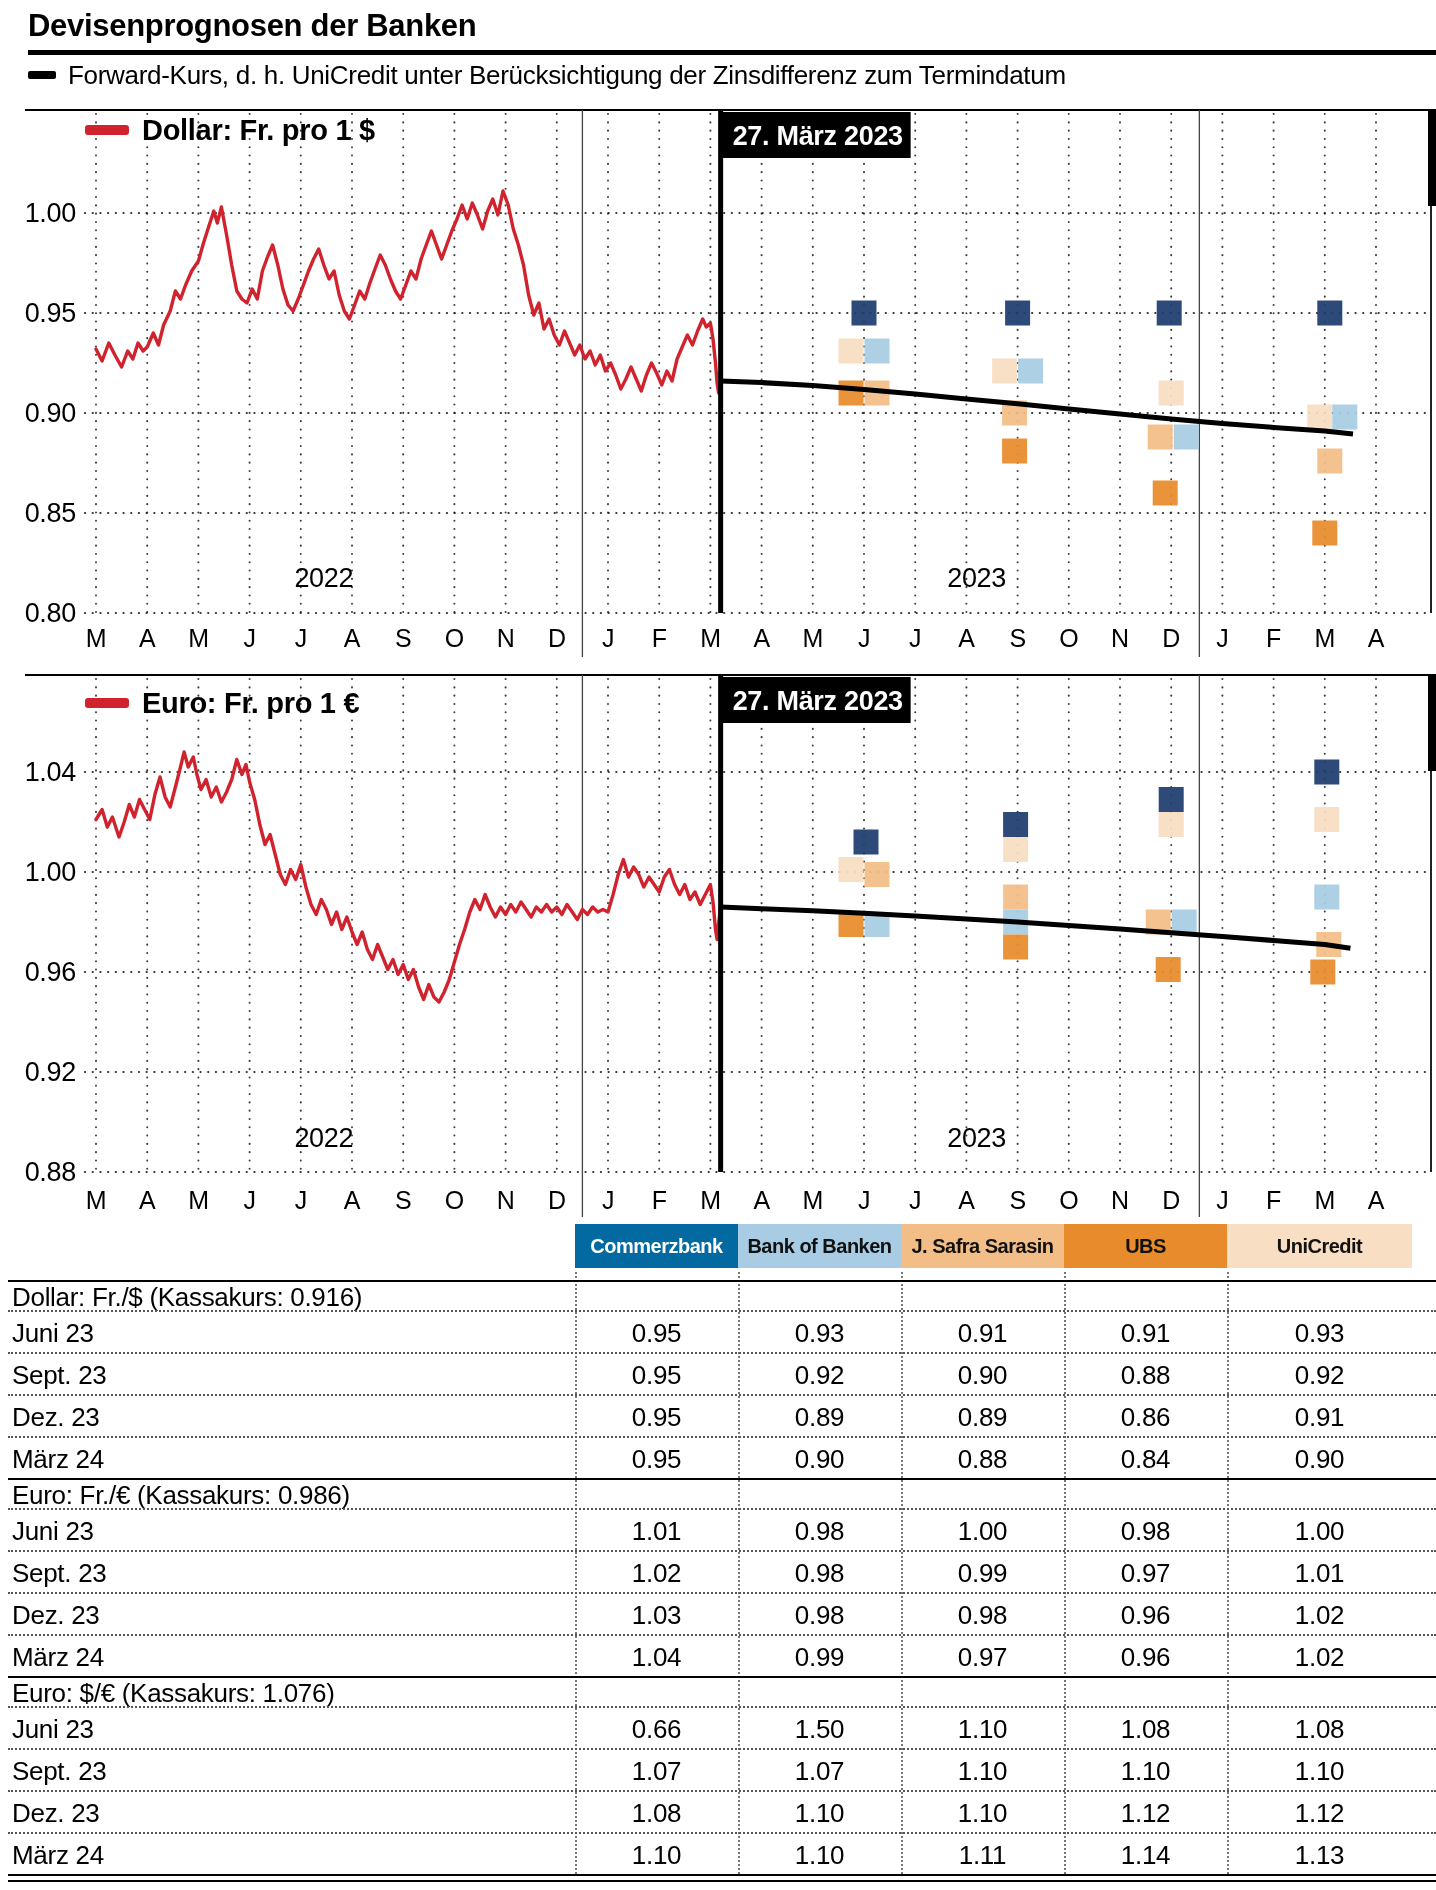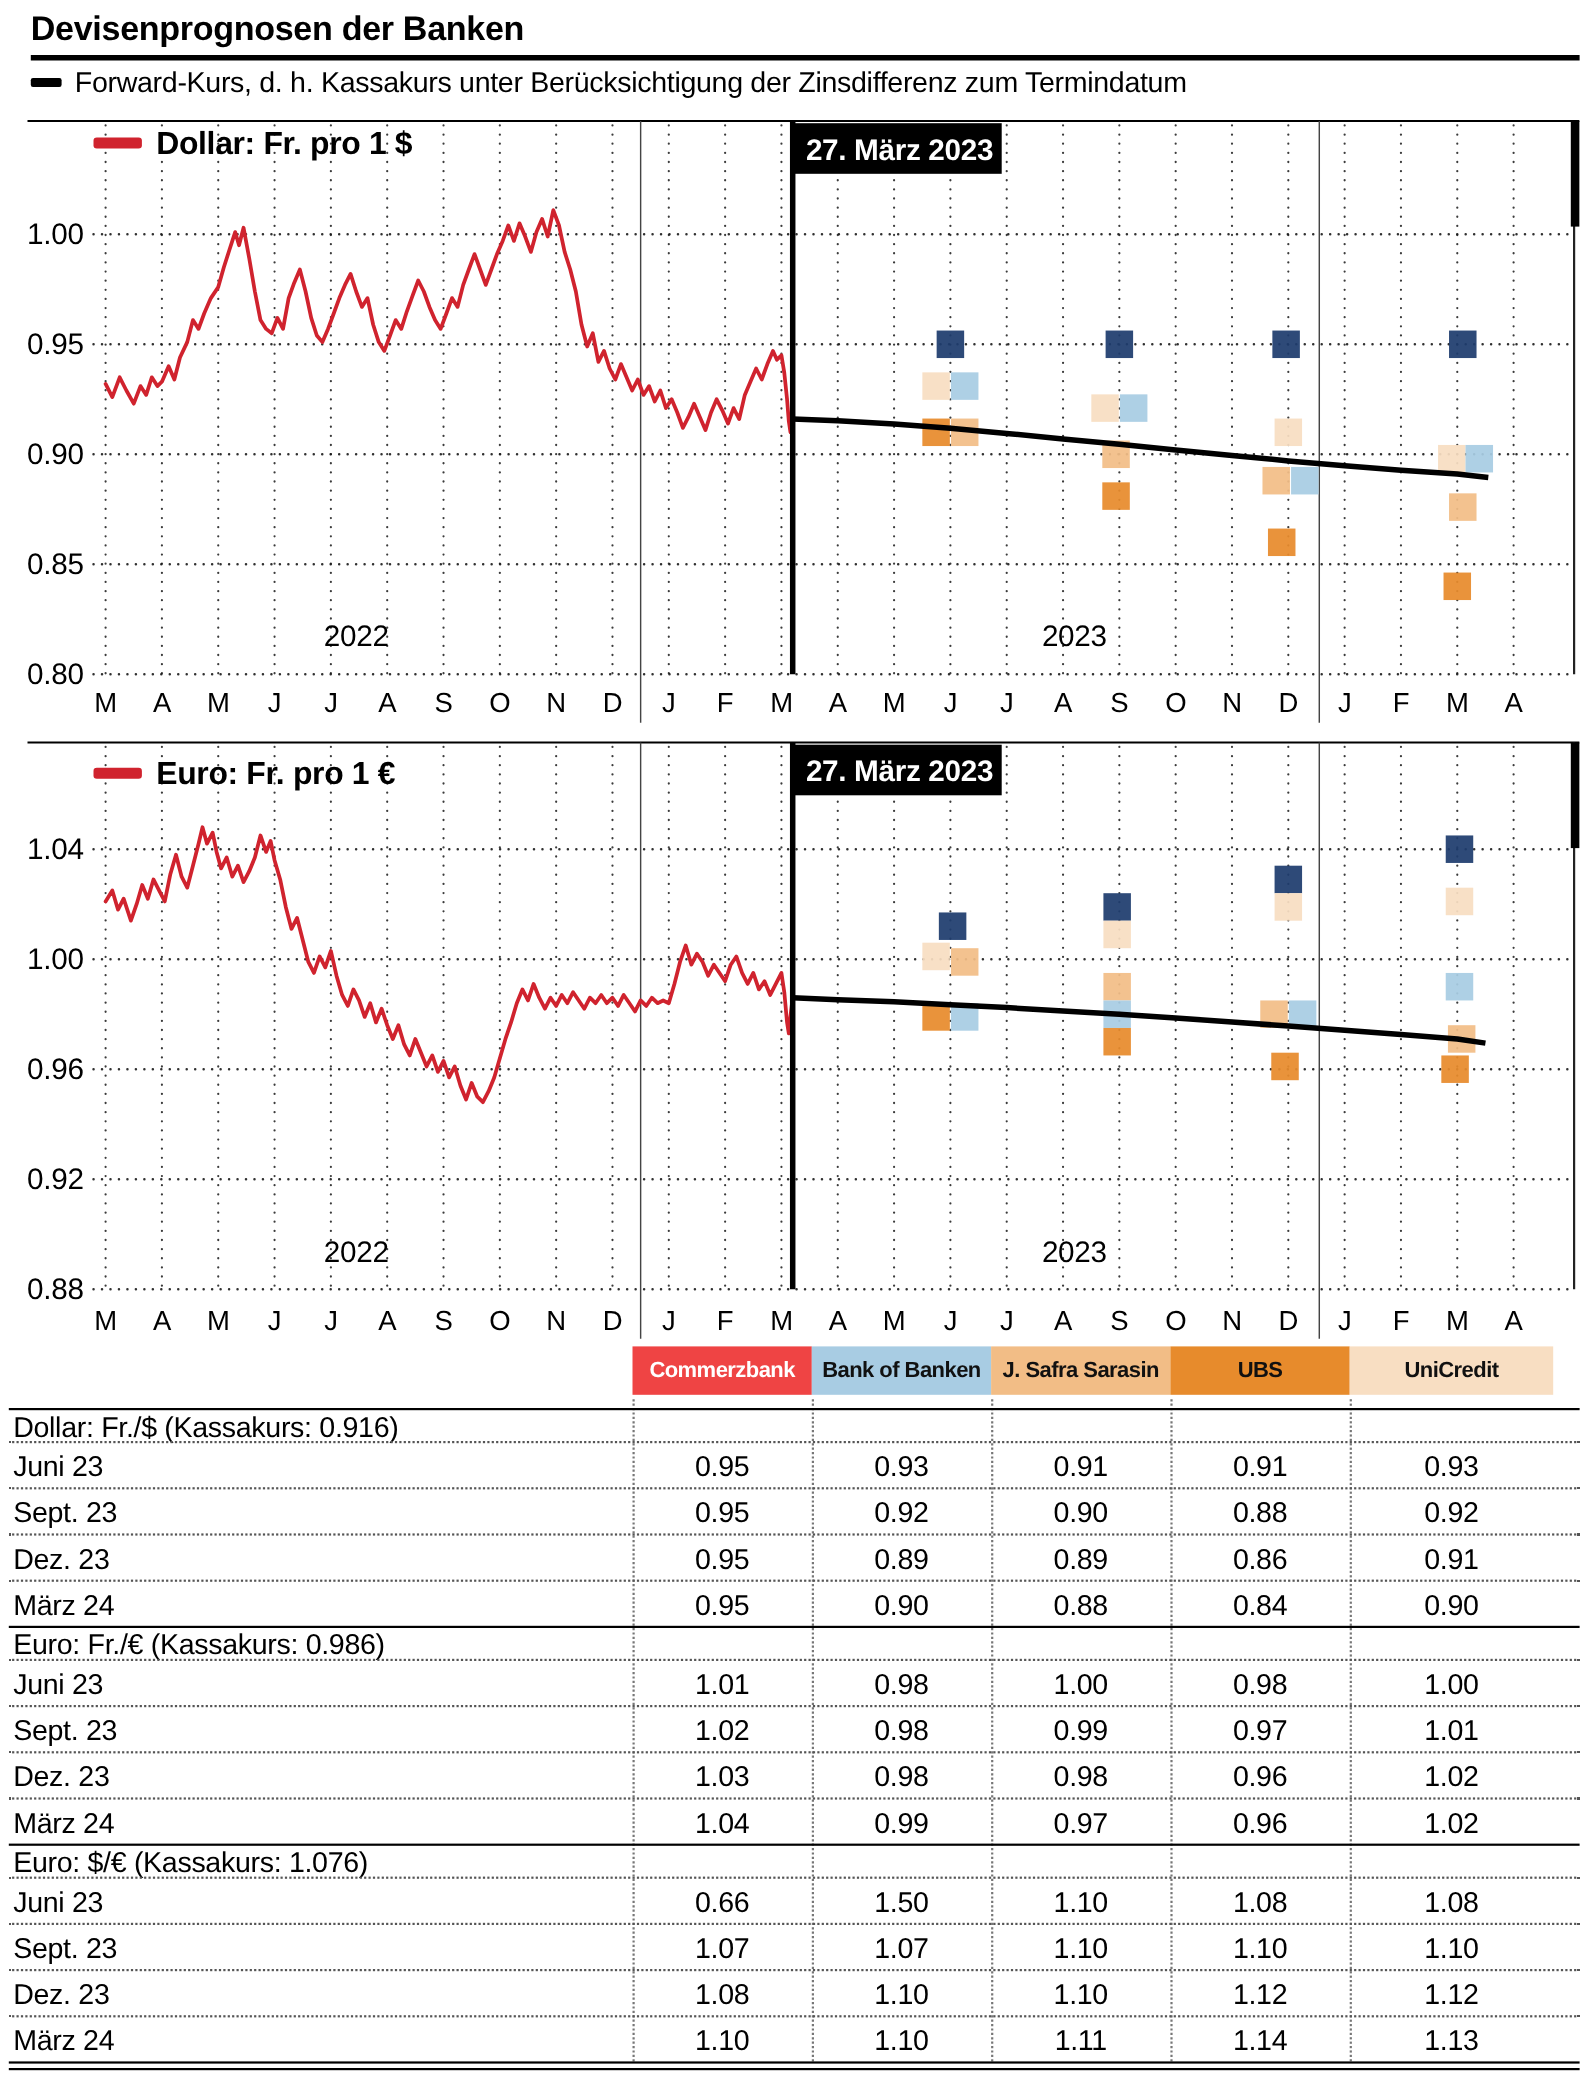--- a/index.html
+++ b/index.html
@@ -25,21 +25,21 @@
   #bottom-rule{position:absolute;left:8px;right:0;top:1874px;height:4px;
                border-top:2px solid #000;border-bottom:2px solid #000;}
 </style>
 </head>
 <body>
 
 <div class="abs" id="main-title">Devisenprognosen der Banken</div>
 <div class="abs" id="title-rule"></div>
 <div class="abs" id="legend-row">
   <span id="legend-dash"></span>
-  <span id="legend-text">Forward-Kurs, d. h. Kassakurs unter Berücksichtigung der Zinsdifferenz zum Termindatum</span>
+  <span id="legend-text">Forward-Kurs, d. h. UniCredit unter Berücksichtigung der Zinsdifferenz zum Termindatum</span>
 </div>
 
 <svg id="chart-dollar" width="1436" height="575" viewBox="0 0 1436 575">
     <line x1="25" y1="15" x2="1436" y2="15" stroke="#000" stroke-width="2"></line>
     <line x1="96" y1="19" x2="96" y2="518" stroke="#1a1a1a" stroke-width="2" stroke-linecap="round" stroke-dasharray="0.1 8.2" opacity="0.85"></line>
     <line x1="147.2" y1="19" x2="147.2" y2="518" stroke="#1a1a1a" stroke-width="2" stroke-linecap="round" stroke-dasharray="0.1 8.2" opacity="0.85"></line>
     <line x1="198.4" y1="19" x2="198.4" y2="518" stroke="#1a1a1a" stroke-width="2" stroke-linecap="round" stroke-dasharray="0.1 8.2" opacity="0.85"></line>
     <line x1="249.60000000000002" y1="19" x2="249.60000000000002" y2="518" stroke="#1a1a1a" stroke-width="2" stroke-linecap="round" stroke-dasharray="0.1 8.2" opacity="0.85"></line>
     <line x1="300.8" y1="19" x2="300.8" y2="518" stroke="#1a1a1a" stroke-width="2" stroke-linecap="round" stroke-dasharray="0.1 8.2" opacity="0.85"></line>
     <line x1="352" y1="19" x2="352" y2="518" stroke="#1a1a1a" stroke-width="2" stroke-linecap="round" stroke-dasharray="0.1 8.2" opacity="0.85"></line>
@@ -226,21 +226,21 @@
     <text x="1171.2" y="544" font-size="25" font-family="&quot;Liberation Sans&quot;,sans-serif" fill="#000" text-anchor="middle">D</text>
     <text x="1222.4" y="544" font-size="25" font-family="&quot;Liberation Sans&quot;,sans-serif" fill="#000" text-anchor="middle">J</text>
     <text x="1273.6000000000001" y="544" font-size="25" font-family="&quot;Liberation Sans&quot;,sans-serif" fill="#000" text-anchor="middle">F</text>
     <text x="1324.8000000000002" y="544" font-size="25" font-family="&quot;Liberation Sans&quot;,sans-serif" fill="#000" text-anchor="middle">M</text>
     <text x="1376" y="544" font-size="25" font-family="&quot;Liberation Sans&quot;,sans-serif" fill="#000" text-anchor="middle">A</text>
     <text x="323.84000000000003" y="482" font-size="27" font-family="&quot;Liberation Sans&quot;,sans-serif" fill="#000" text-anchor="middle">2022</text>
     <text x="976.64" y="482" font-size="27" font-family="&quot;Liberation Sans&quot;,sans-serif" fill="#000" text-anchor="middle">2023</text>
   </svg>
 
 <div id="bank-headers">
-    <div class="bank-header" style="left: 575px; width: 163px; background: #ef4444; color: rgb(255, 255, 255);">Commerzbank</div>
+    <div class="bank-header" style="left: 575px; width: 163px; background: #0369a1; color: rgb(255, 255, 255);">Commerzbank</div>
     <div class="bank-header" style="left: 738px; width: 163px; background: rgb(168, 204, 227); color: rgb(17, 17, 17);">Bank of Banken</div>
     <div class="bank-header" style="left: 901px; width: 163px; background: rgb(242, 189, 134); color: rgb(17, 17, 17);">J. Safra Sarasin</div>
     <div class="bank-header" style="left: 1064px; width: 163px; background: rgb(231, 139, 44); color: rgb(17, 17, 17);">UBS</div>
     <div class="bank-header" style="left: 1227px; width: 185px; background: rgb(248, 222, 194); color: rgb(17, 17, 17);">UniCredit</div>
   </div>
 <div id="forecast-table">
     <div class="vdot" style="left: 575px; top: 1272px; height: 602px;"></div>
     <div class="vdot" style="left: 738px; top: 1272px; height: 602px;"></div>
     <div class="vdot" style="left: 901px; top: 1272px; height: 602px;"></div>
     <div class="vdot" style="left: 1064px; top: 1272px; height: 602px;"></div>

